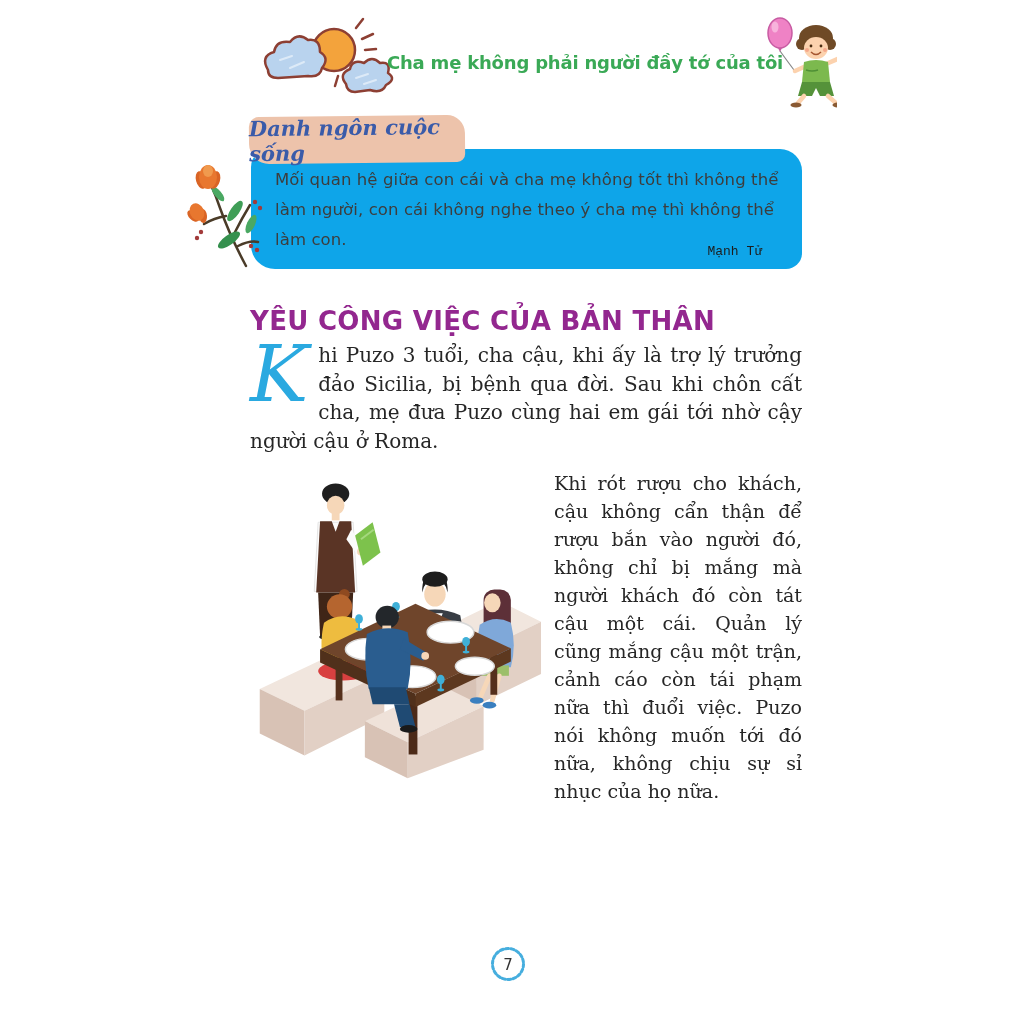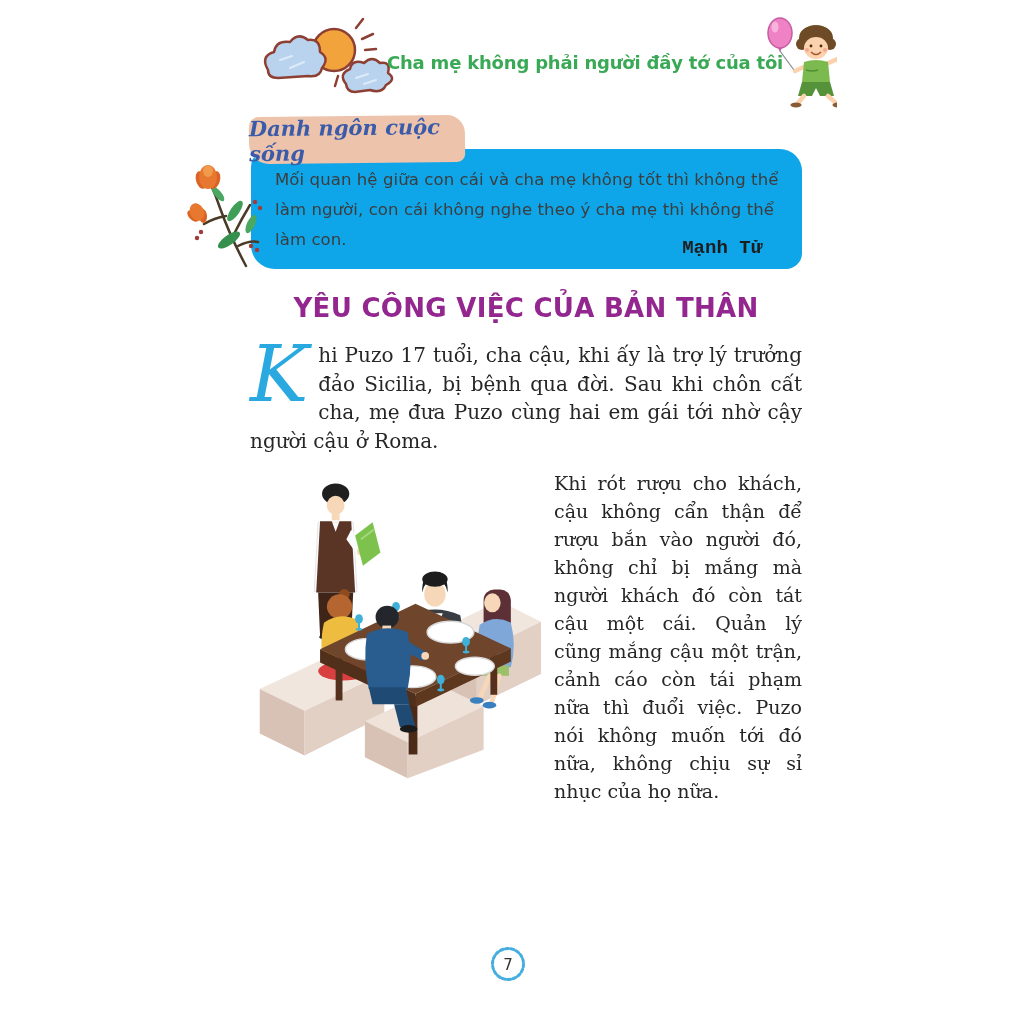--- a/index.html
+++ b/index.html
@@ -18,26 +18,26 @@
         background:#edc3ab;border-radius:10px 18px 8px 20px;transform:rotate(-0.6deg);
         display:flex;align-items:center;justify-content:center;z-index:3;}
   .quote-label-badge span{font-family:"DejaVu Serif",serif;font-style:italic;font-weight:bold;
         font-size:21px;color:#3a5ba9;}
   .quote-box{position:absolute;left:251px;top:149px;width:551px;height:120px;
         background:#0ea5e9;border-radius:18px 22px 16px 24px;z-index:1;}
   .quote-text{position:absolute;left:24px;top:16px;width:512px;
         font-family:"DejaVu Sans",sans-serif;font-size:16.5px;line-height:30px;
         letter-spacing:0.1px;color:#3d3d3d;}
   .quote-author{position:absolute;right:40px;bottom:10px;
-        font-family:"Liberation Mono","DejaVu Sans Mono",monospace;font-weight:bold;
-        font-size:19px;color:#1d1d1d;}
+        font-family:"Liberation Mono","DejaVu Sans Mono",monospace;font-weight:normal;
+        font-size:13px;color:#1d1d1d;}
   .flower-art{position:absolute;left:184px;top:154px;width:84px;height:114px;z-index:4;}
 
   
-  .section-heading{position:absolute;left:250px;top:293px;width:552px;text-align:center;
+  .section-heading{position:absolute;left:250px;top:306px;width:552px;text-align:left;
         white-space:nowrap;font-family:"DejaVu Sans",sans-serif;font-weight:bold;
         font-size:26px;letter-spacing:0.3px;color:#93278f;}
   .story-body{position:absolute;left:250px;top:341px;width:552px;color:#262626;}
   .story-body p{margin:0 0 14px 0;font-size:20px;line-height:28.5px;text-align:justify;}
   .story-body p.indent{text-indent:38px;}
   .drop-cap{float:left;font-family:"DejaVu Serif",serif;font-style:italic;
         font-size:78px;line-height:58px;color:#2aa9e0;margin:4px 10px 0 0;}
   .story-figure{float:left;width:292px;height:308px;margin:4px 12px 0 0;}
   .story-figure svg{width:292px;height:308px;display:block;}
   .wrap-text{font-size:19px !important;line-height:28px !important;}
@@ -139,21 +139,21 @@
           <circle cx="73" cy="96" r="2.2"></circle>
         <circle cx="17" cy="78" r="2.2"></circle>
           <circle cx="13" cy="84" r="2.2"></circle>
       </g>
     </svg>
   </div>
 
   <div class="section-heading">YÊU CÔNG VIỆC CỦA BẢN THÂN</div>
 
   <div class="story-body">
-    <p><span class="drop-cap">K</span><span>hi Puzo 17 tuổi, cha cậu, khi ấy là trợ lý trưởng đảo Sicilia, bị bệnh qua đời. Sau khi chôn cất cha, mẹ đưa Puzo cùng hai em gái tới nhờ cậy người cậu ở Roma.</span></p>
+    <p><span class="drop-cap">K</span><span>hi Puzo 3 tuổi, cha cậu, khi ấy là trợ lý trưởng đảo Sicilia, bị bệnh qua đời. Sau khi chôn cất cha, mẹ đưa Puzo cùng hai em gái tới nhờ cậy người cậu ở Roma.</span></p>
 
     <div class="story-figure">
       <svg viewBox="0 0 300 325" preserveAspectRatio="none">
 
         <polygon points="190,168 256,135 299,157 233,190" fill="#f1e6de"></polygon>
         <polygon points="233,190 299,157 299,212 233,245" fill="#e2d0c5"></polygon>
         <polygon points="190,168 233,190 233,245 190,223" fill="#d8c2b5"></polygon>
         <polygon points="10,228 92,188 138,211 56,251" fill="#f1e6de"></polygon>
         <polygon points="10,228 56,251 56,298 10,275" fill="#d8c2b5"></polygon>
         <polygon points="56,251 138,211 138,256 56,298" fill="#e2d0c5"></polygon>

